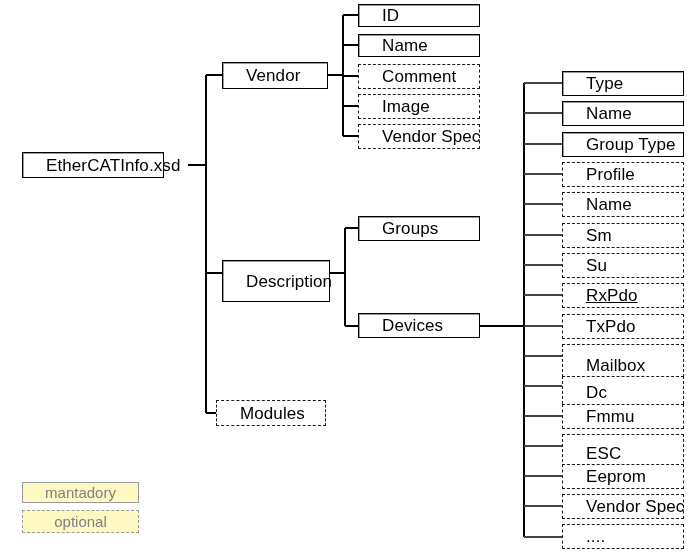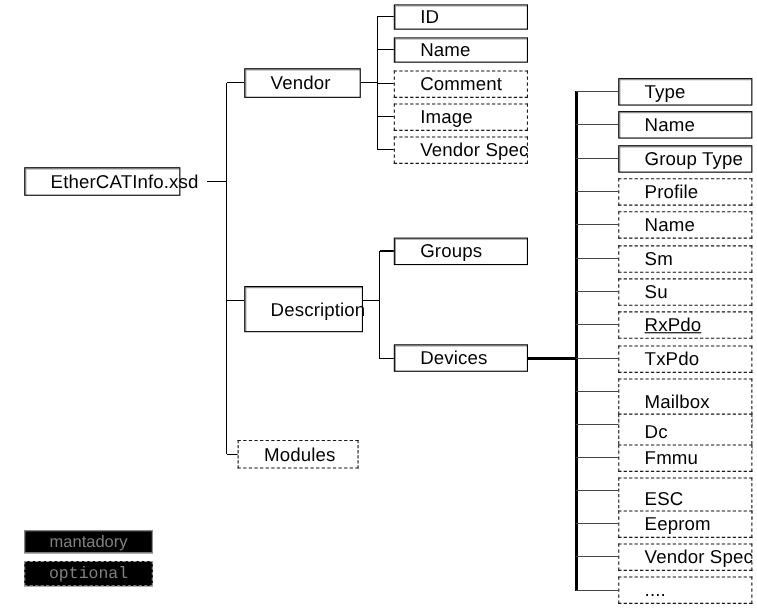--- a/index.html
+++ b/index.html
@@ -42,34 +42,33 @@
   .node.mandatory {
     border: 1px solid #000000;
     box-shadow: 1px 1px 0 0 #9a9a9a inset;
   }
   .node.optional {
     border: 1px dashed #1a1a1a;
   }
   .legend-box {
     position: absolute;
     box-sizing: border-box;
-    background: #000000;
+    background: #fef9c3;
     display: flex;
     align-items: center;
     justify-content: center;
     font-size: 15px;
     color: #808080;
     white-space: nowrap;
   }
   .legend-box.mandatory {
     border: 1px solid #9a9a9a;
   }
   .legend-box.optional {
     border: 1px dashed #9a9a9a;
-    font-family: Liberation Mono, monospace;
   }
 </style>
 </head>
 <body>
 
 <div id="diagram">
 
   <svg id="edges" viewBox="0 0 688 557" width="688" height="557" xmlns="http://www.w3.org/2000/svg">
     <g fill="none" stroke="#000000" stroke-width="1.4" shape-rendering="crispEdges">
 

